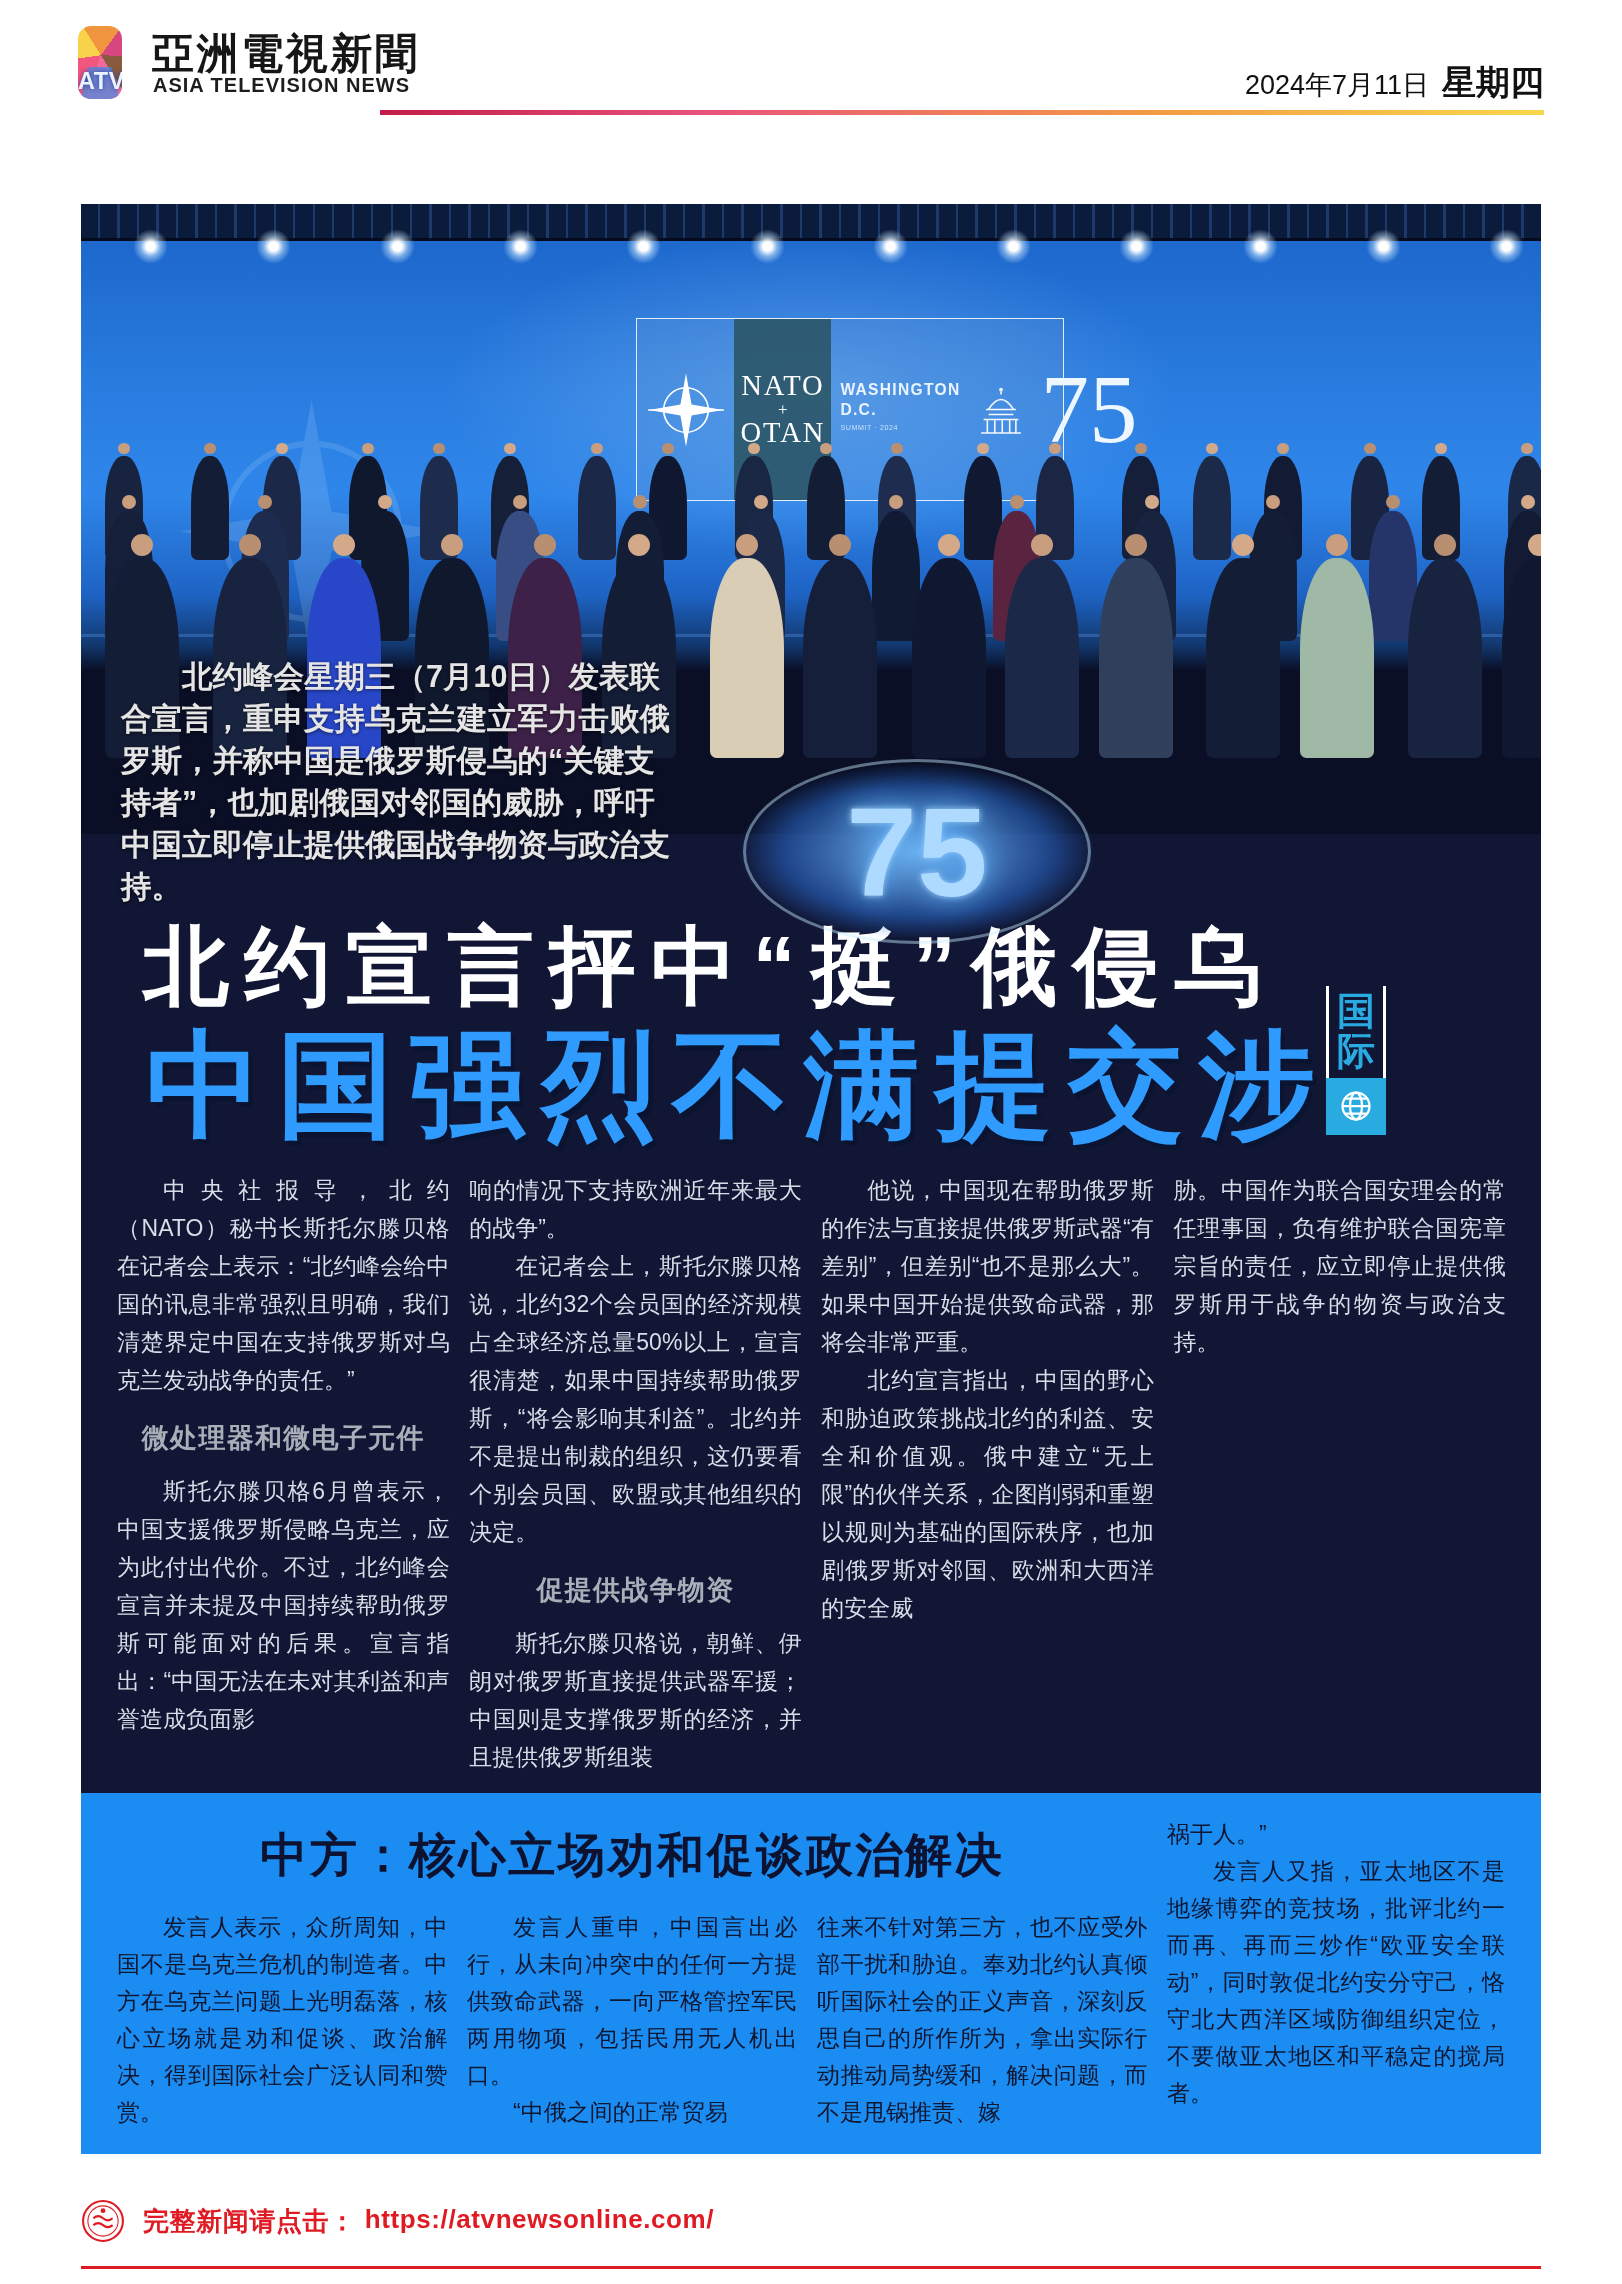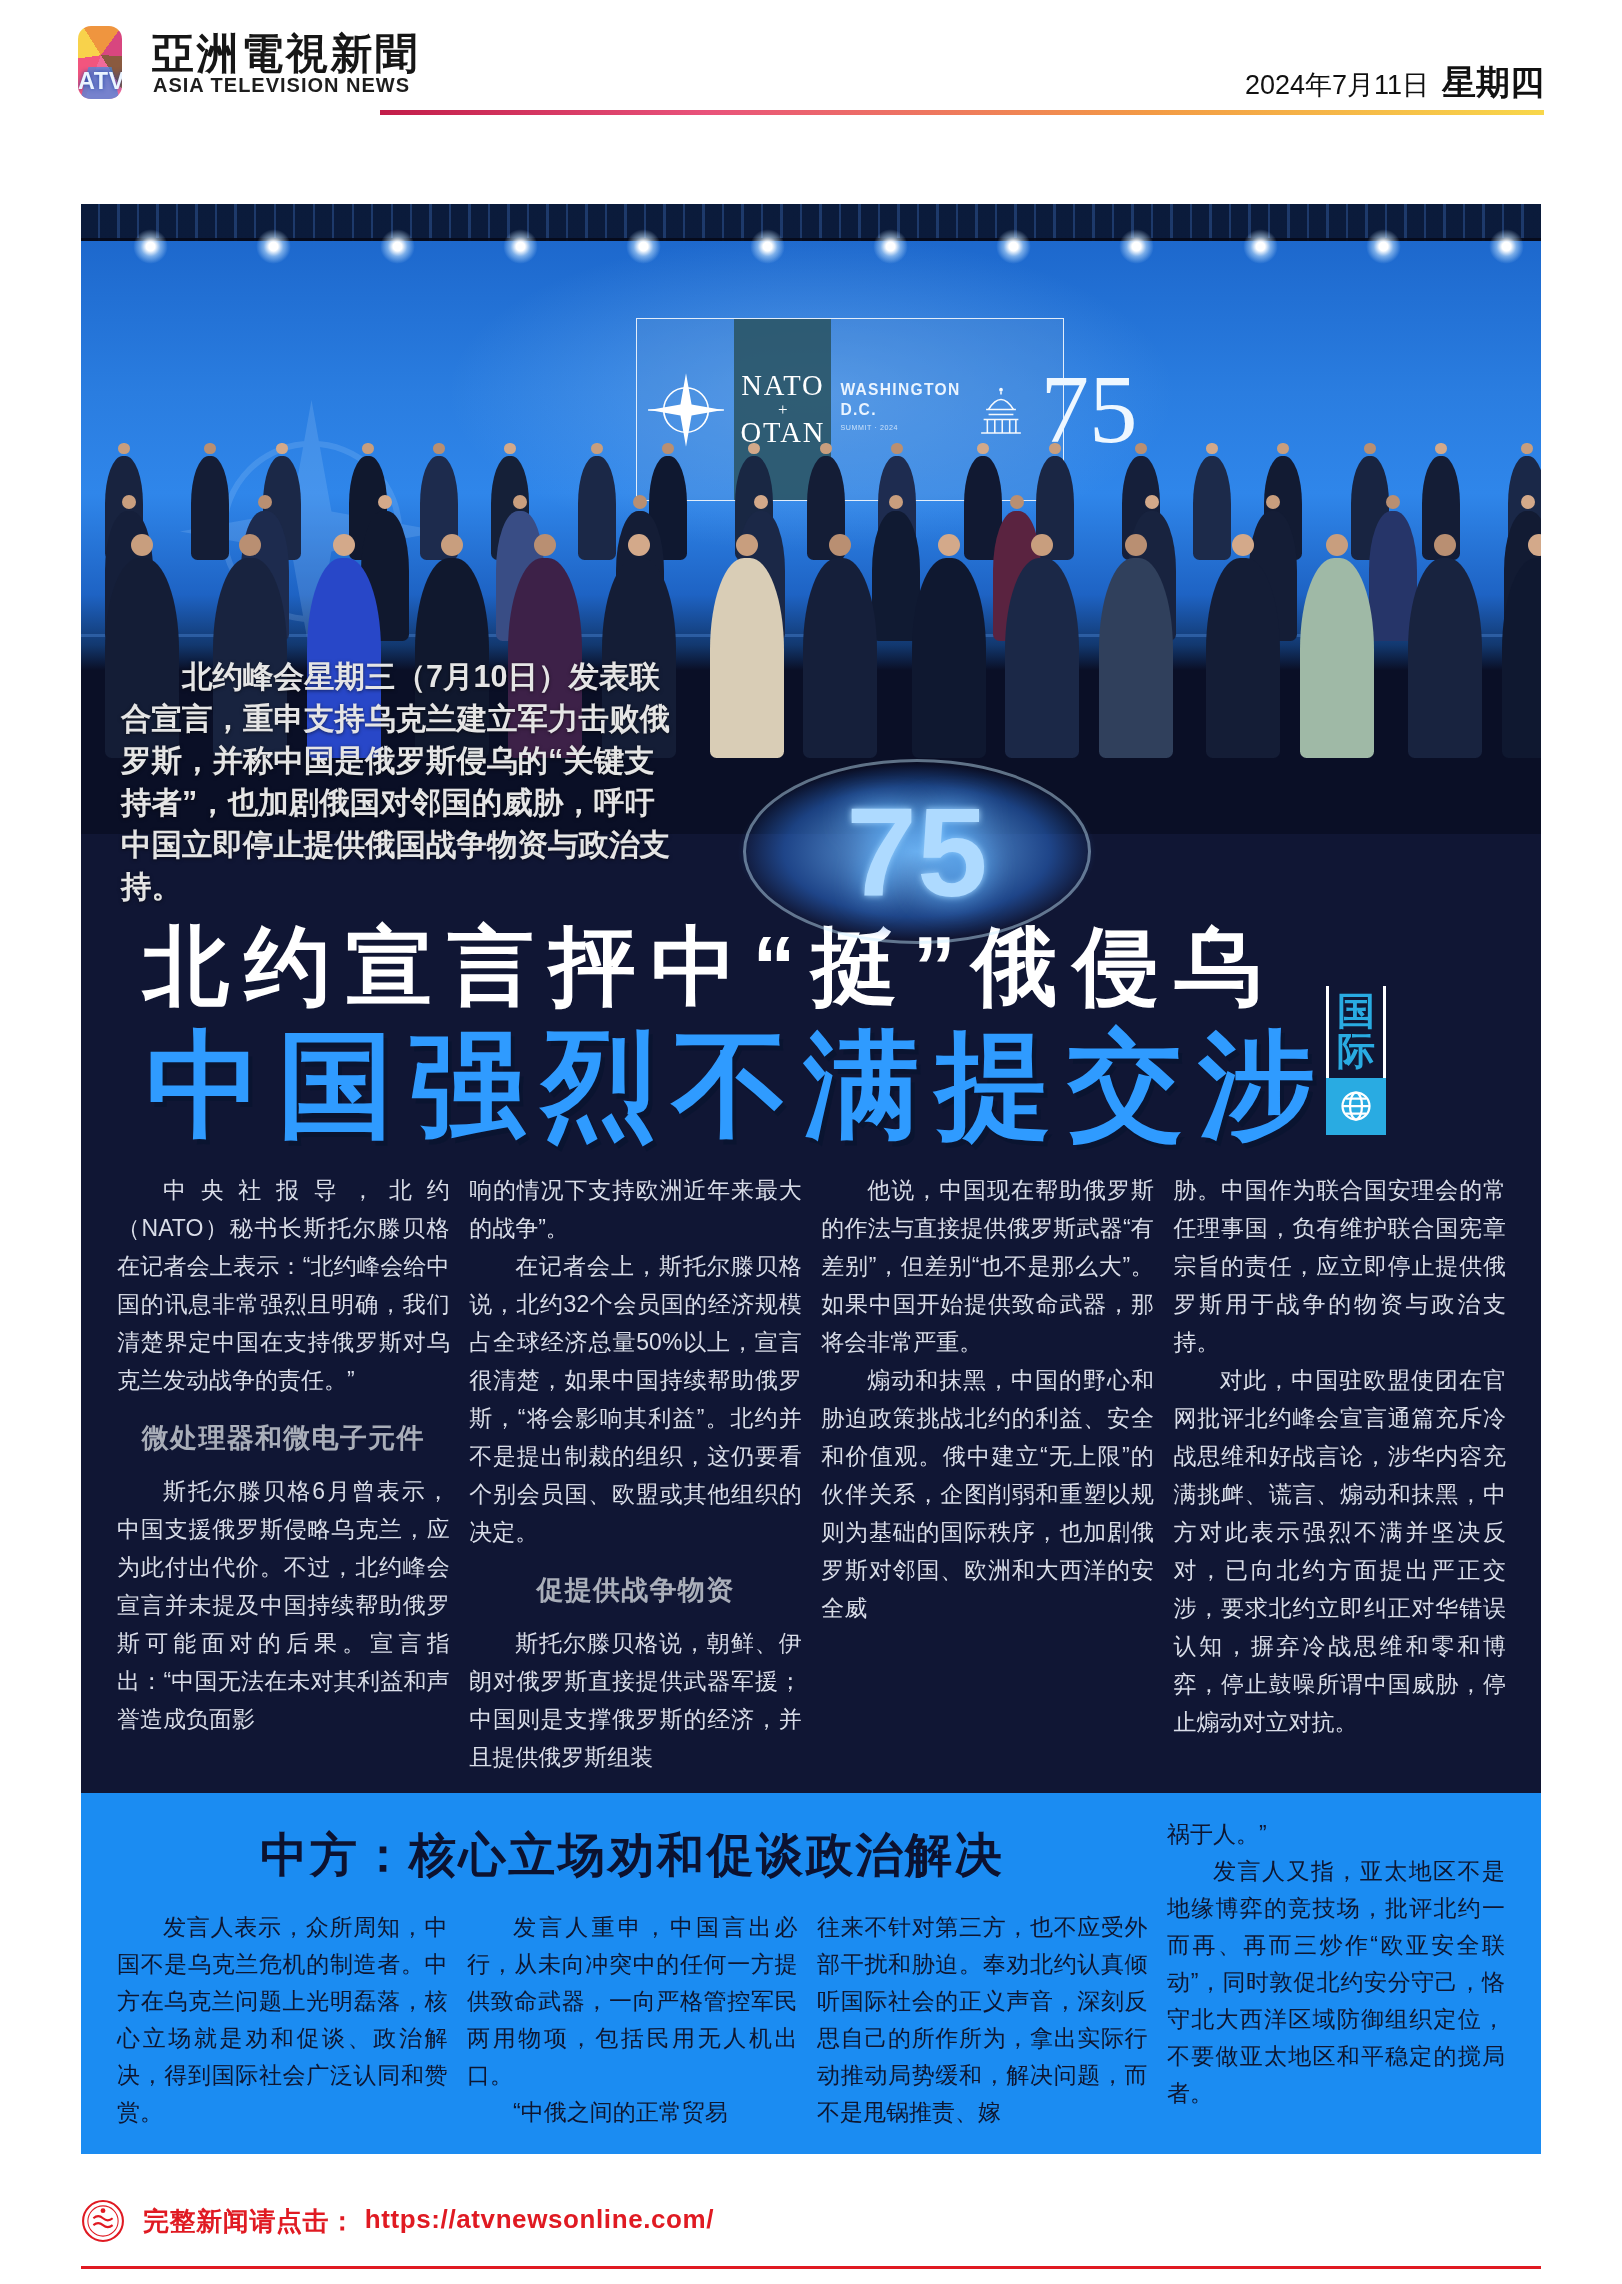--- a/index.html
+++ b/index.html
@@ -387,25 +387,24 @@
         <p class="ind">斯托尔滕贝格6月曾表示，中国支援俄罗斯侵略乌克兰，应为此付出代价。不过，北约峰会宣言并未提及中国持续帮助俄罗斯可能面对的后果。宣言指出：“中国无法在未对其利益和声誉造成负面影</p>
       </div>
       <div class="col">
         <p>响的情况下支持欧洲近年来最大的战争”。</p>
         <p class="ind">在记者会上，斯托尔滕贝格说，北约32个会员国的经济规模占全球经济总量50%以上，宣言很清楚，如果中国持续帮助俄罗斯，“将会影响其利益”。北约并不是提出制裁的组织，这仍要看个别会员国、欧盟或其他组织的决定。</p>
         <div class="subhead">促提供战争物资</div>
         <p class="ind">斯托尔滕贝格说，朝鲜、伊朗对俄罗斯直接提供武器军援；中国则是支撑俄罗斯的经济，并且提供俄罗斯组装</p>
       </div>
       <div class="col">
         <p class="ind">他说，中国现在帮助俄罗斯的作法与直接提供俄罗斯武器“有差别”，但差别“也不是那么大”。如果中国开始提供致命武器，那将会非常严重。</p>
-        <p class="ind">煽动和抹黑，中国的野心和胁迫政策挑战北约的利益、安全和价值观。俄中建立“无上限”的伙伴关系，企图削弱和重塑以规则为基础的国际秩序，也加剧俄罗斯对邻国、欧洲和大西洋的安全威</p>
+        <p class="ind">北约宣言指出，中国的野心和胁迫政策挑战北约的利益、安全和价值观。俄中建立“无上限”的伙伴关系，企图削弱和重塑以规则为基础的国际秩序，也加剧俄罗斯对邻国、欧洲和大西洋的安全威</p>
       </div>
       <div class="col">
         <p>胁。中国作为联合国安理会的常任理事国，负有维护联合国宪章宗旨的责任，应立即停止提供俄罗斯用于战争的物资与政治支持。</p>
-        <p class="ind">对此，中国驻欧盟使团在官网批评北约峰会宣言通篇充斥冷战思维和好战言论，涉华内容充满挑衅、谎言、煽动和抹黑，中方对此表示强烈不满并坚决反对，已向北约方面提出严正交涉，要求北约立即纠正对华错误认知，摒弃冷战思维和零和博弈，停止鼓噪所谓中国威胁，停止煽动对立对抗。</p>
       </div>
     </div>
 
     <div class="bottom">
       <div class="bottom-left">
         <div class="bottom-title">中方：核心立场劝和促谈政治解决</div>
         <div class="bottom-cols">
           <div class="bcol">
             <p class="ind">发言人表示，众所周知，中国不是乌克兰危机的制造者。中方在乌克兰问题上光明磊落，核心立场就是劝和促谈、政治解决，得到国际社会广泛认同和赞赏。</p>
           </div>

